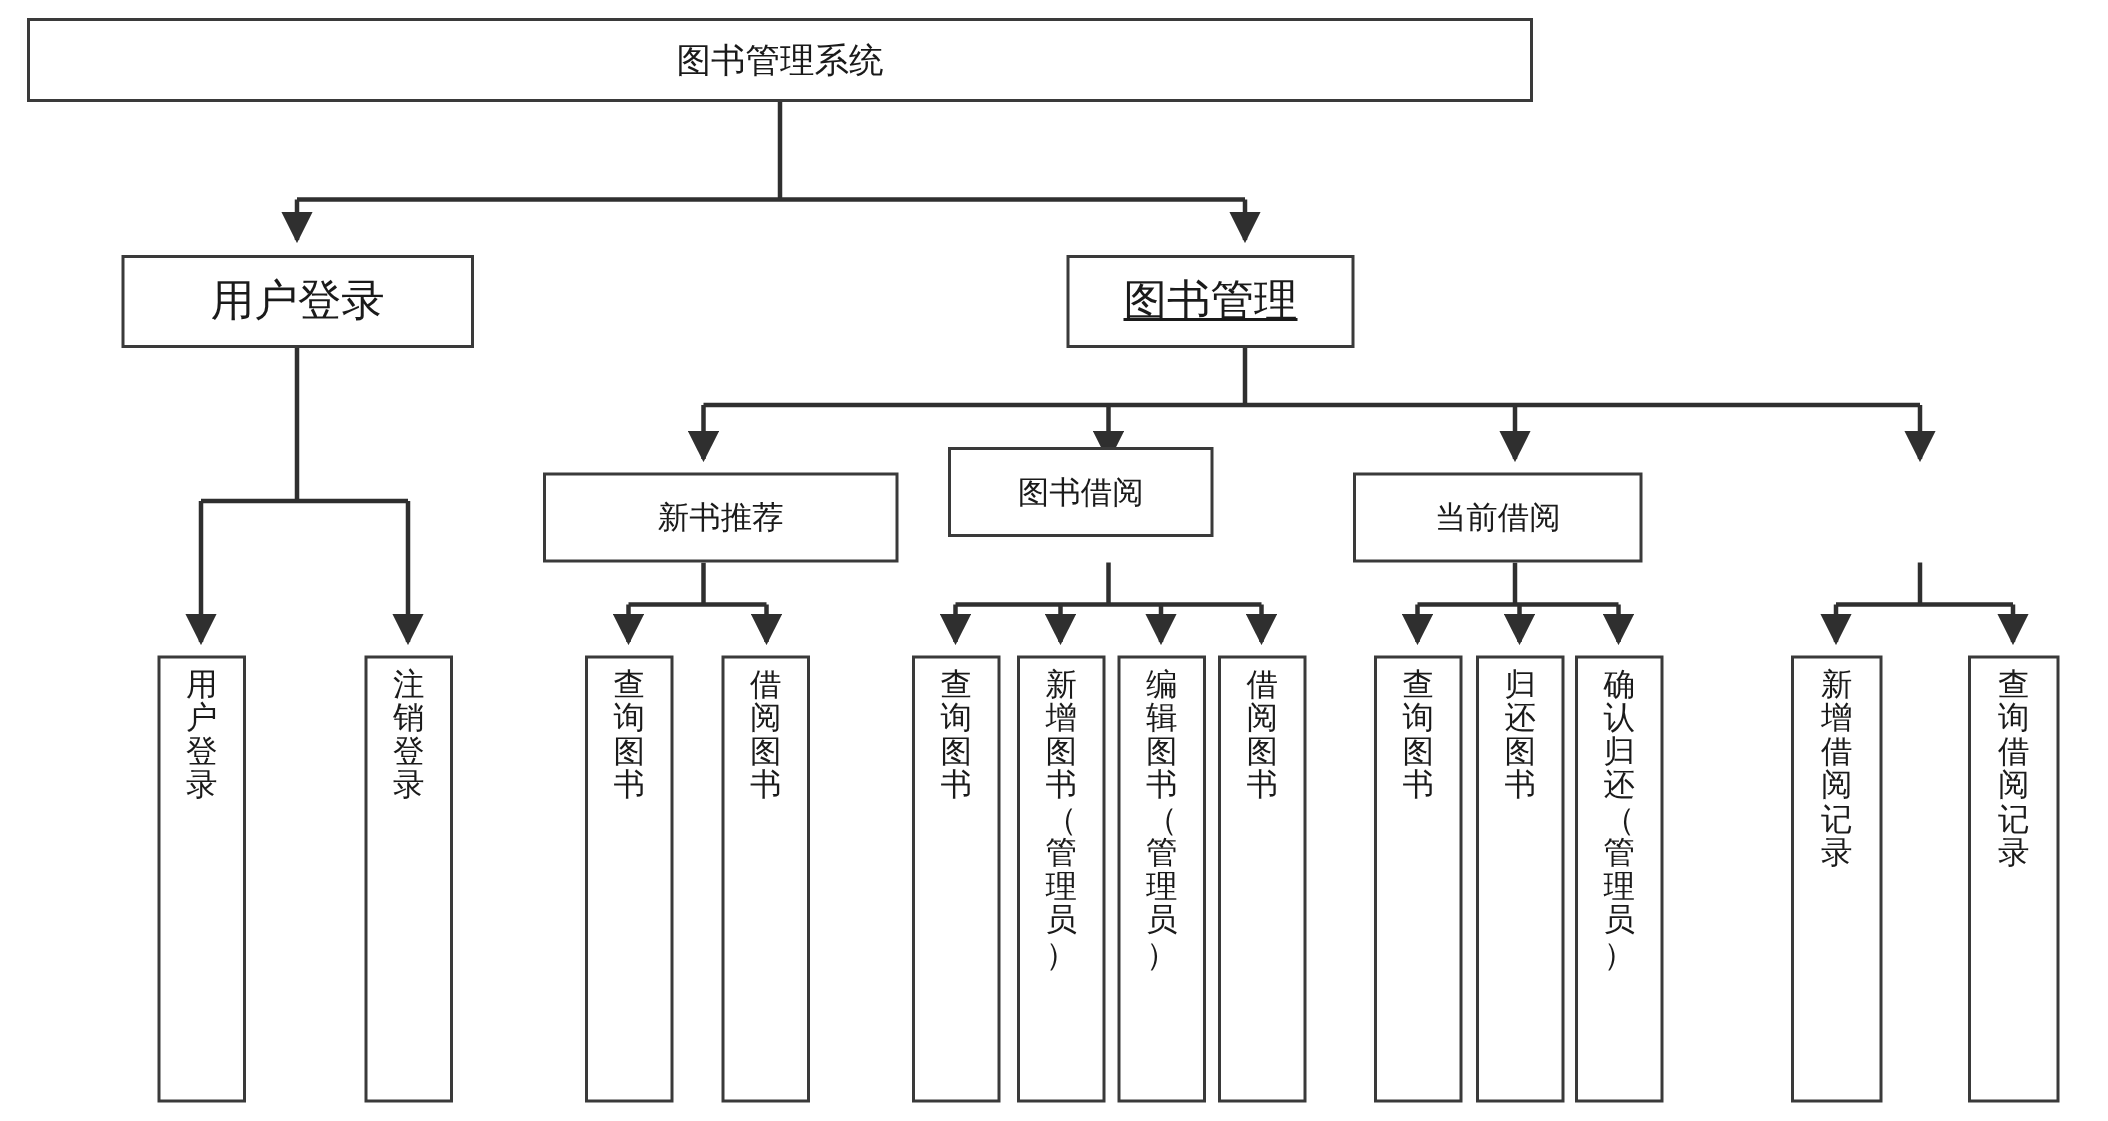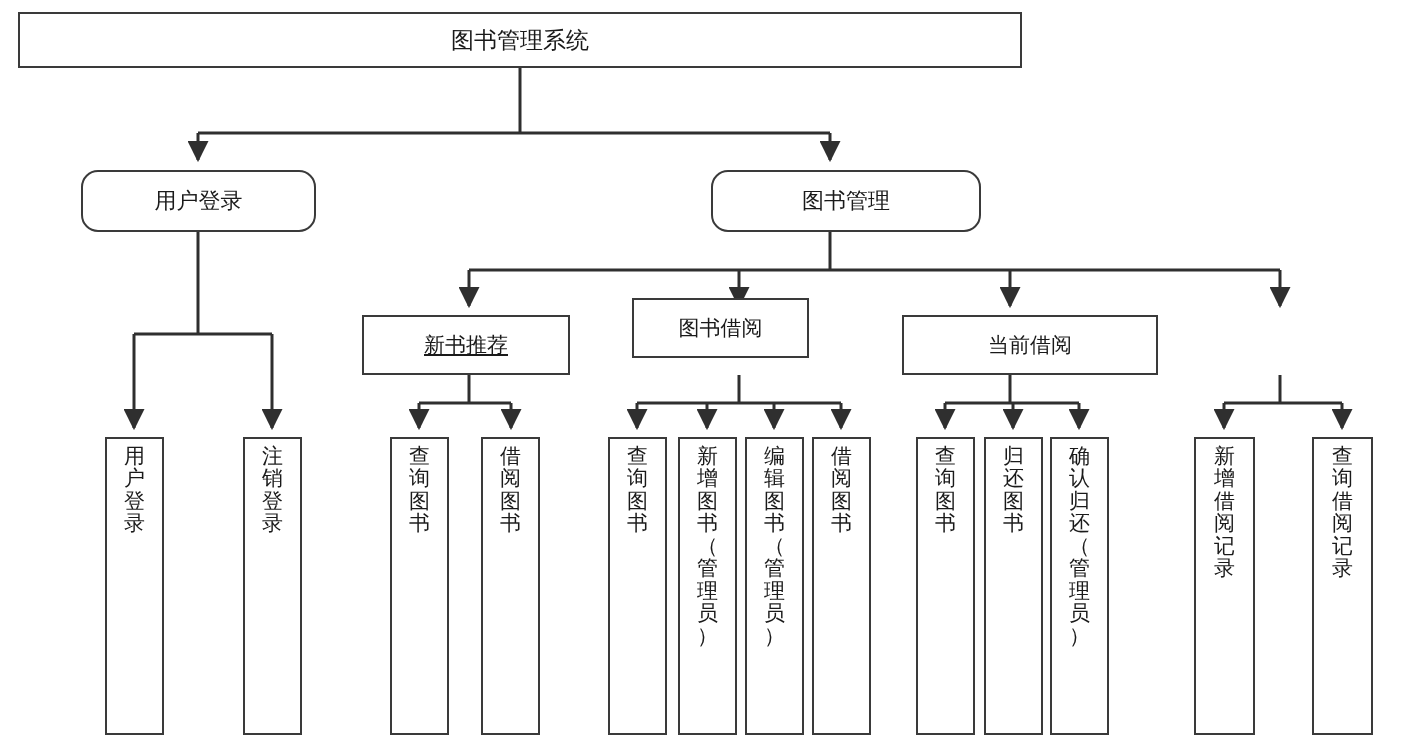--- a/index.html
+++ b/index.html
@@ -32,22 +32,21 @@
     border: 2.5px solid #3a3a3a;
     display: flex;
     align-items: center;
     justify-content: center;
     color: #1a1a1a;
   }
   .node.level-root {
     font-size: 23px;
   }
   .node.level-2 {
-    font-size: 22px;
-    border-radius: 17px;
+    font-size: 29px;
   }
   .node.level-3 {
     font-size: 21px;
   }
   .node.leaf {
     font-size: 21px;
     align-items: flex-start;
     padding-top: 6px;
   }
   .vtext {
@@ -132,31 +131,31 @@
     </g>
   </svg>
 
   <div class="node level-root" style="left:18px; top:12px; width:1004px; height:56px;">
     <span class="htext">图书管理系统</span>
   </div>
 
   <div class="node level-2" style="left:81px; top:170px; width:235px; height:62px;">
     <span class="htext">用户登录</span>
   </div>
-  <div class="node level-2" style="left:711px; top:170px; width:270px; height:62px;">
+  <div class="node level-2" style="left:711px; top:170px; width:192px; height:62px;text-decoration:underline;">
     <span class="htext">图书管理</span>
   </div>
 
-  <div class="node level-3" style="left:362px; top:315px; width:208px; height:60px;text-decoration:underline;">
+  <div class="node level-3" style="left:362px; top:315px; width:237px; height:60px;">
     <span class="htext">新书推荐</span>
   </div>
   <div class="node level-3" style="left:632px; top:298px; width:177px; height:60px;">
     <span class="htext">图书借阅</span>
   </div>
-  <div class="node level-3" style="left:902px; top:315px; width:256px; height:60px;font-family:Liberation Mono, monospace;">
+  <div class="node level-3" style="left:902px; top:315px; width:193px; height:60px;font-family:Liberation Mono, monospace;">
     <span class="htext">当前借阅</span>
   </div>
 
   <div class="node leaf" style="left:105px; top:437px; width:59px; height:298px;">
     <span class="vtext"><span class="ch">用</span><span class="ch">户</span><span class="ch">登</span><span class="ch">录</span></span>
   </div>
   <div class="node leaf" style="left:243px; top:437px; width:59px; height:298px;">
     <span class="vtext"><span class="ch">注</span><span class="ch">销</span><span class="ch">登</span><span class="ch">录</span></span>
   </div>
 

